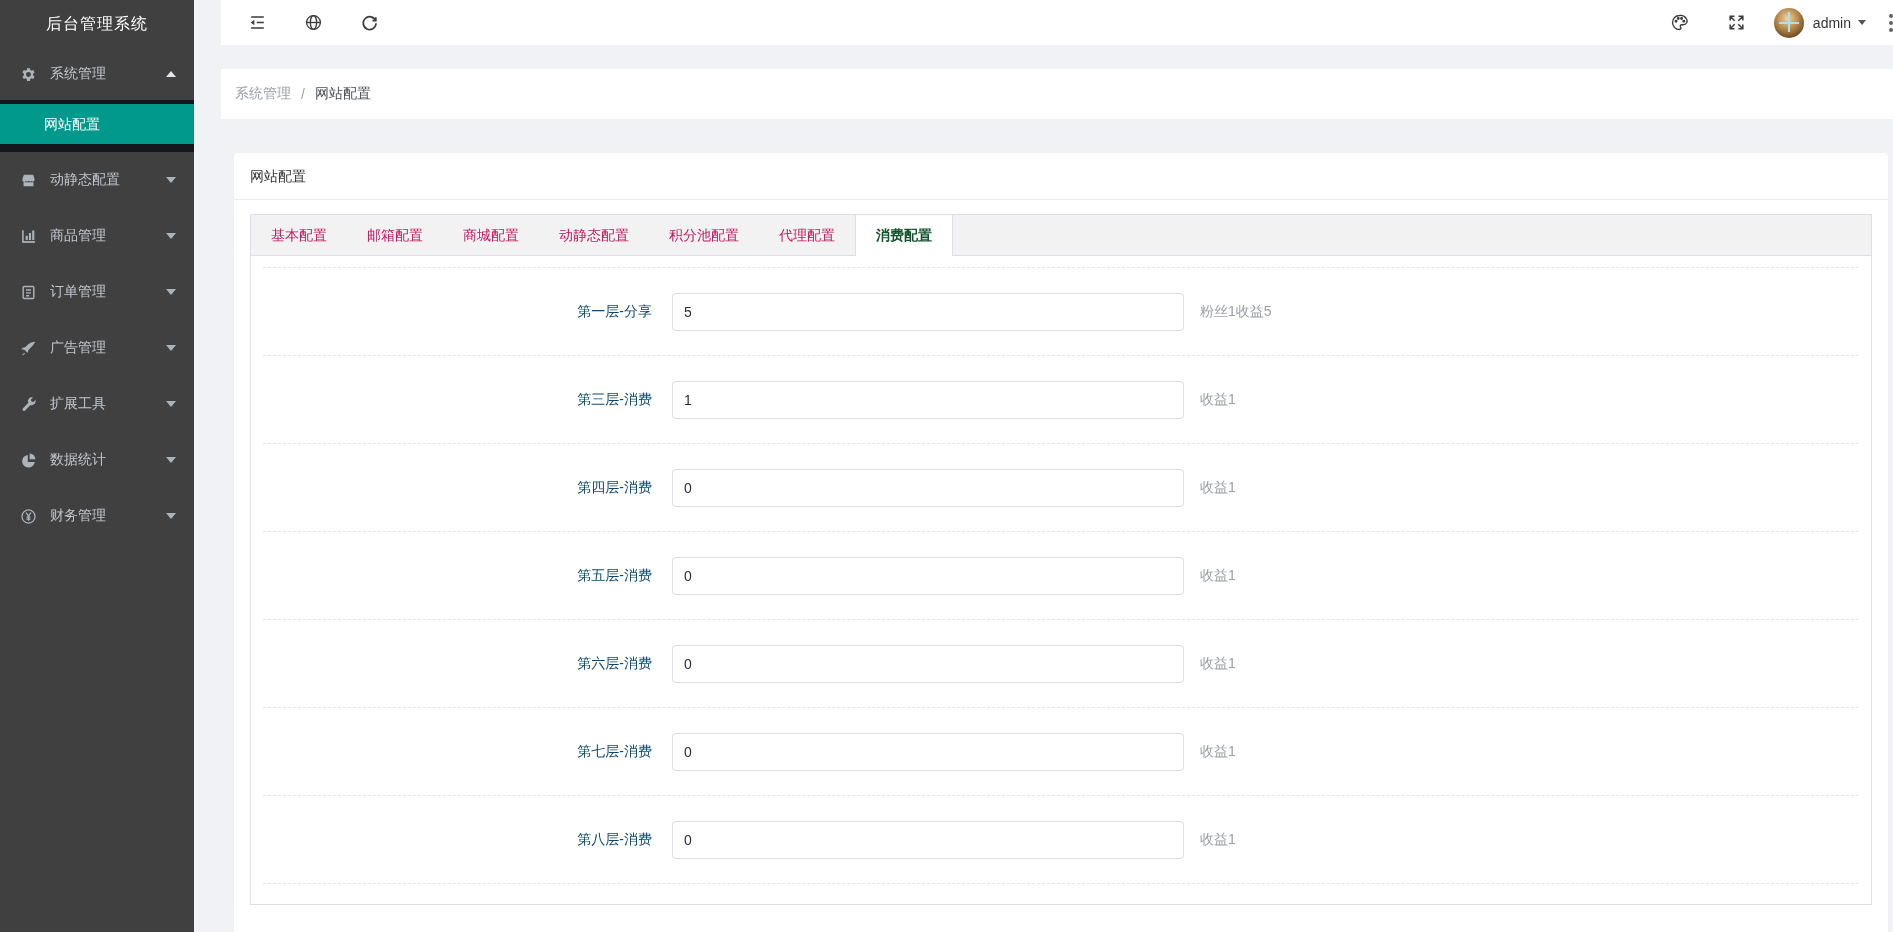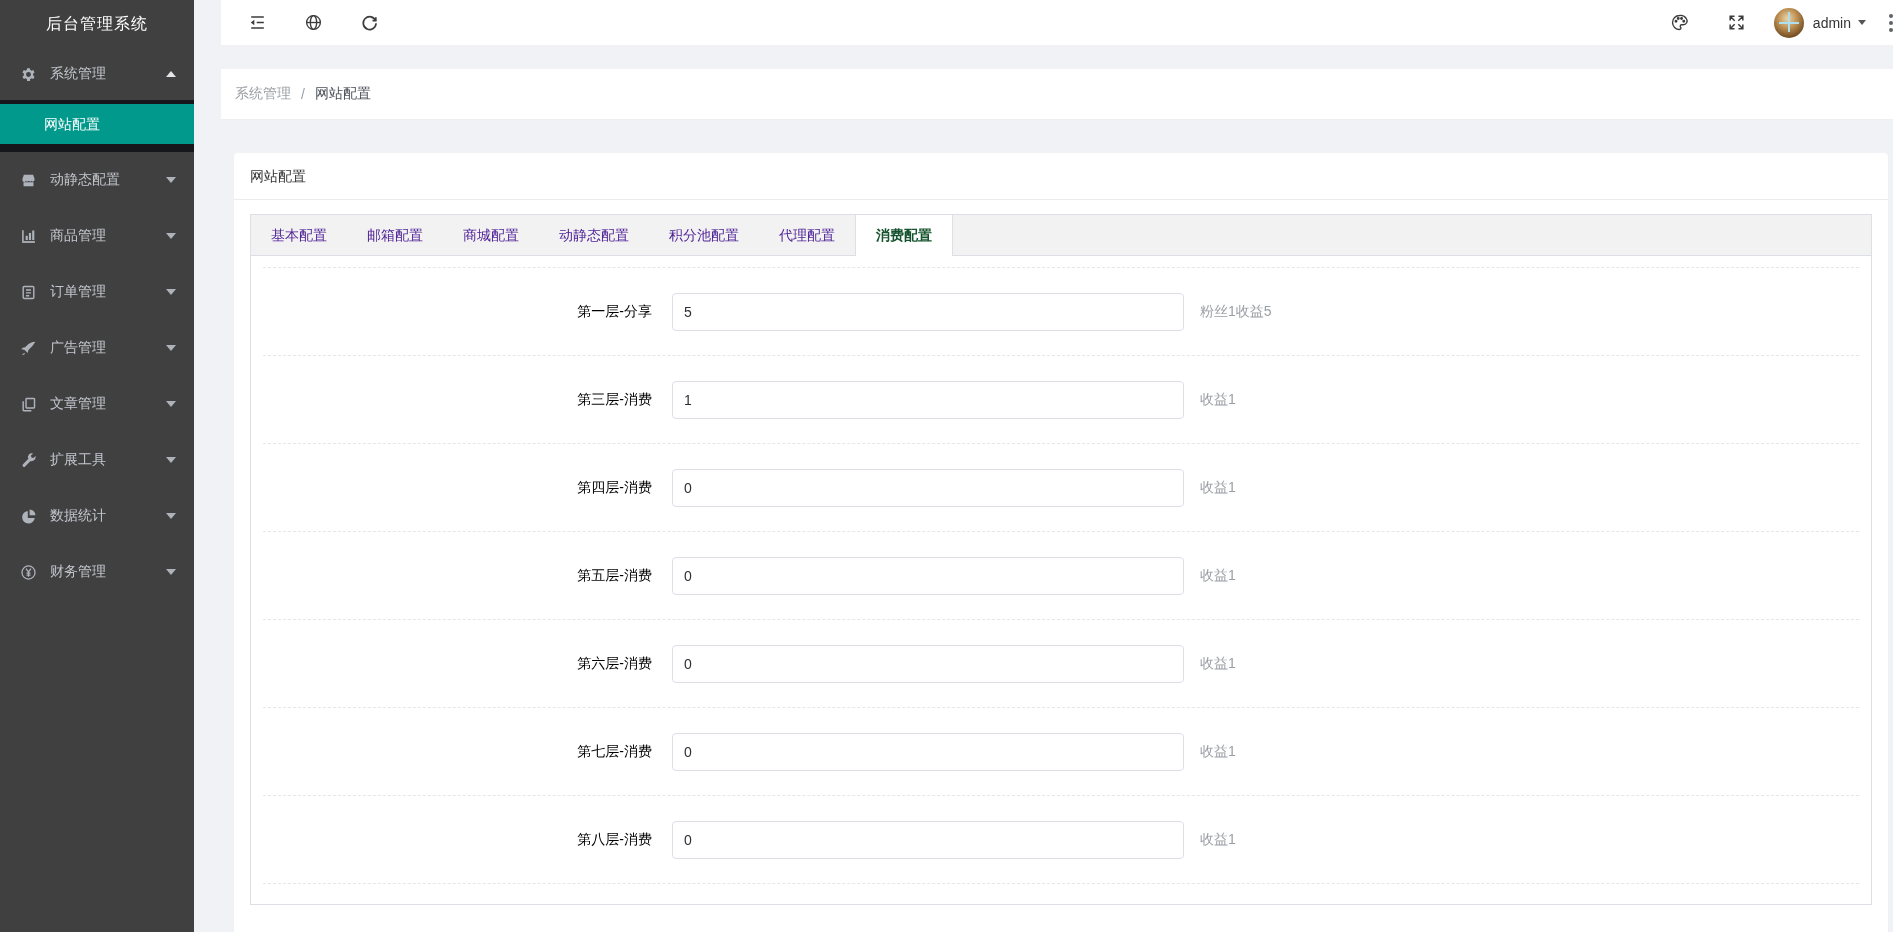--- a/index.html
+++ b/index.html
@@ -43,26 +43,26 @@
   .bc-link { color:#9aa0a6; cursor:pointer; }
   .bc-sep { color:#9aa0a6; margin:0 10px; }
   .bc-current { color:#4a4f57; }
   
   .page { flex:1; padding:10px 5px 0 13px; }
   .card { background:#fff; border-radius:4px 4px 0 0; height:900px; box-shadow:0 1px 2px rgba(0,0,0,.04); }
   .card-header { height:47px; line-height:46px; padding:0 16px; border-bottom:1px solid #ececec; font-size:14px; color:#333; }
   .card-body { padding:14px 16px; }
   .tabs-box { border:1px solid #dcdfe6; }
   .tabs-header { display:flex; background:#f2f2f2; border-bottom:1px solid #dcdfe6; }
-  .tab { height:40px; line-height:40px; padding:0 20px; font-size:14px; color:#4c1d95; cursor:pointer; }
+  .tab { height:40px; line-height:40px; padding:0 20px; font-size:14px; color:#be185d; cursor:pointer; }
   .tab.active { background:#fff; height:41px; margin-bottom:-1px; border-left:1px solid #dcdfe6; border-right:1px solid #dcdfe6; color:#14532d; font-weight:bold; }
   .tab-content { padding:0 12px 20px 12px; }
   .config-form { margin-top:11px; border-top:1px dashed #e6e6e6; }
   .form-row { display:flex; align-items:center; height:88px; border-bottom:1px dashed #e6e6e6; }
-  .form-label { width:389px; flex:0 0 389px; text-align:right; margin-right:20px; color:#000000; font-size:14px; }
+  .form-label { width:389px; flex:0 0 389px; text-align:right; margin-right:20px; color:#0c4a6e; font-size:14px; }
   .form-input { width:512px; height:38px; border:1px solid #dcdfe6; border-radius:4px; padding:0 11px; font-size:14px; color:#2b2f33; outline:none; background:#fff; }
   .form-hint { margin-left:16px; color:#9a9ea4; font-size:14px; }
 </style>
 </head>
 <body>
 
 <aside class="sidebar">
   <div class="logo">后台管理系统</div>
 
   <div class="menu-item first">
@@ -118,30 +118,20 @@
   <div class="menu-item">
     <span class="mi-icon">
       <svg viewBox="0 0 24 24" fill="currentColor">
           <path d="M21.5 2.5c-4.6.3-8.4 2-11 4.6L7.3 10.3l-3.6.8L2 12.9l4.2 1 4.6 4.6 1-4.2 1.8-1.8 3.2-3.2c2.6-2.6 4.4-6.3 4.7-6.8zM5.6 18.4 2.5 21.5l3.4-1 1.3-1.3z"></path>
         </svg>
     </span>
     <span class="mi-label">广告管理</span>
     <span class="caret down"></span>
   </div>
 
-  <div class="menu-item">
-    <span class="mi-icon">
-      <svg viewBox="0 0 24 24" fill="none" stroke="currentColor" stroke-width="2">
-          <rect x="8.5" y="3.5" width="12" height="13.5" rx="1"></rect>
-          <path d="M4.5 7.5V20a.8.8 0 0 0 .8.8H16"></path>
-        </svg>
-    </span>
-    <span class="mi-label">文章管理</span>
-    <span class="caret down"></span>
-  </div>
 
   <div class="menu-item">
     <span class="mi-icon">
       <svg viewBox="0 0 24 24" fill="currentColor">
           <path d="M22 7.3a5.4 5.4 0 0 1-7.1 5.3l-7.7 7.7a2.1 2.1 0 0 1-3-3l7.7-7.7A5.4 5.4 0 0 1 18.5 2l-3.1 3.1.7 2.8 2.8.7L22 5.5c.1.6.1 1.2 0 1.8z"></path>
         </svg>
     </span>
     <span class="mi-label">扩展工具</span>
     <span class="caret down"></span>
   </div>

